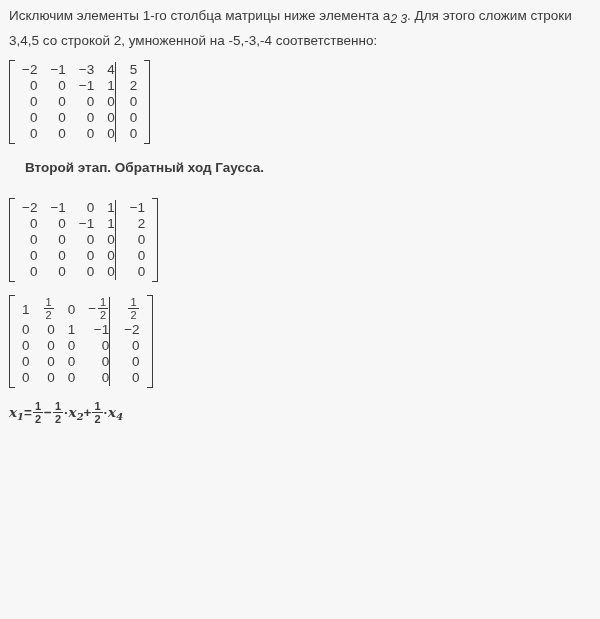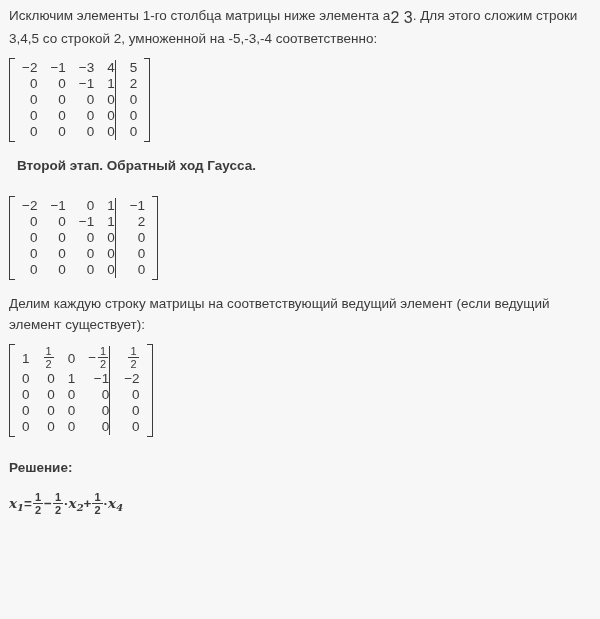--- a/index.html
+++ b/index.html
@@ -12,26 +12,27 @@
     min-height:619px;
     box-sizing:border-box;
     background:var(--bg);
     color:var(--tx);
     font-family:"Liberation Sans","DejaVu Sans",sans-serif;
     font-size:13.5px;
     line-height:21px;
     padding:5px 9px 10px 9px;
   }
   .para{margin:0 0 9px 0;}
-  .heading{font-weight:bold;margin:12px 0 20px 8px;}
+  .heading{font-weight:bold;margin:12px 0 20px 16px;}
   .heading2{font-weight:bold;margin:20px 0 14px 0;}
   .sub{
-    font-size:16px;
+    font-size:12px;
     vertical-align:-3px;
     white-space:pre;
+    font-style:italic;
   }
   .var{
     font-family:"DejaVu Serif","Liberation Serif",serif;
     font-style:italic;
   }
   .vsub{
     font-family:"DejaVu Serif","Liberation Serif",serif;
     font-style:italic;
     font-size:10px;
     vertical-align:-3px;
@@ -160,21 +161,20 @@
         <div class="mrow">
           <div class="mcell">0</div>
           <div class="mcell">0</div>
           <div class="mcell">0</div>
           <div class="mcell">0</div>
           <div class="mcell aug">0</div>
         </div>
       </div>
       <div class="bracket r"></div>
     </div>
-    <div class="para"><span class="t">Делим каждую строку матрицы на соответствующий ведущий элемент (если ведущий элемент существует):</span></div>
     <div class="matrix">
       <div class="bracket l"></div>
       <div class="mbody">
         <div class="mrow">
           <div class="mcell">1</div>
           <div class="mcell"><span class="frac"><span class="n">1</span><span class="d">2</span></span></div>
           <div class="mcell">0</div>
           <div class="mcell"><span class="minus">−</span><span class="frac"><span class="n">1</span><span class="d">2</span></span></div>
           <div class="mcell aug"><span class="frac"><span class="n">1</span><span class="d">2</span></span></div>
         </div>
@@ -202,15 +202,14 @@
         <div class="mrow">
           <div class="mcell">0</div>
           <div class="mcell">0</div>
           <div class="mcell">0</div>
           <div class="mcell">0</div>
           <div class="mcell aug">0</div>
         </div>
       </div>
       <div class="bracket r"></div>
     </div>
-    <div class="heading2"><span class="t">Решение:</span></div>
     <div class="formula"><span class="var">x</span><span class="vsub">1</span><span class="t">=</span><span class="frac"><span class="n">1</span><span class="d">2</span></span><span class="t">−</span><span class="frac"><span class="n">1</span><span class="d">2</span></span><span class="t">·</span><span class="var">x</span><span class="vsub">2</span><span class="t">+</span><span class="frac"><span class="n">1</span><span class="d">2</span></span><span class="t">·</span><span class="var">x</span><span class="vsub">4</span></div>
   </main>
 
 </body></html>

